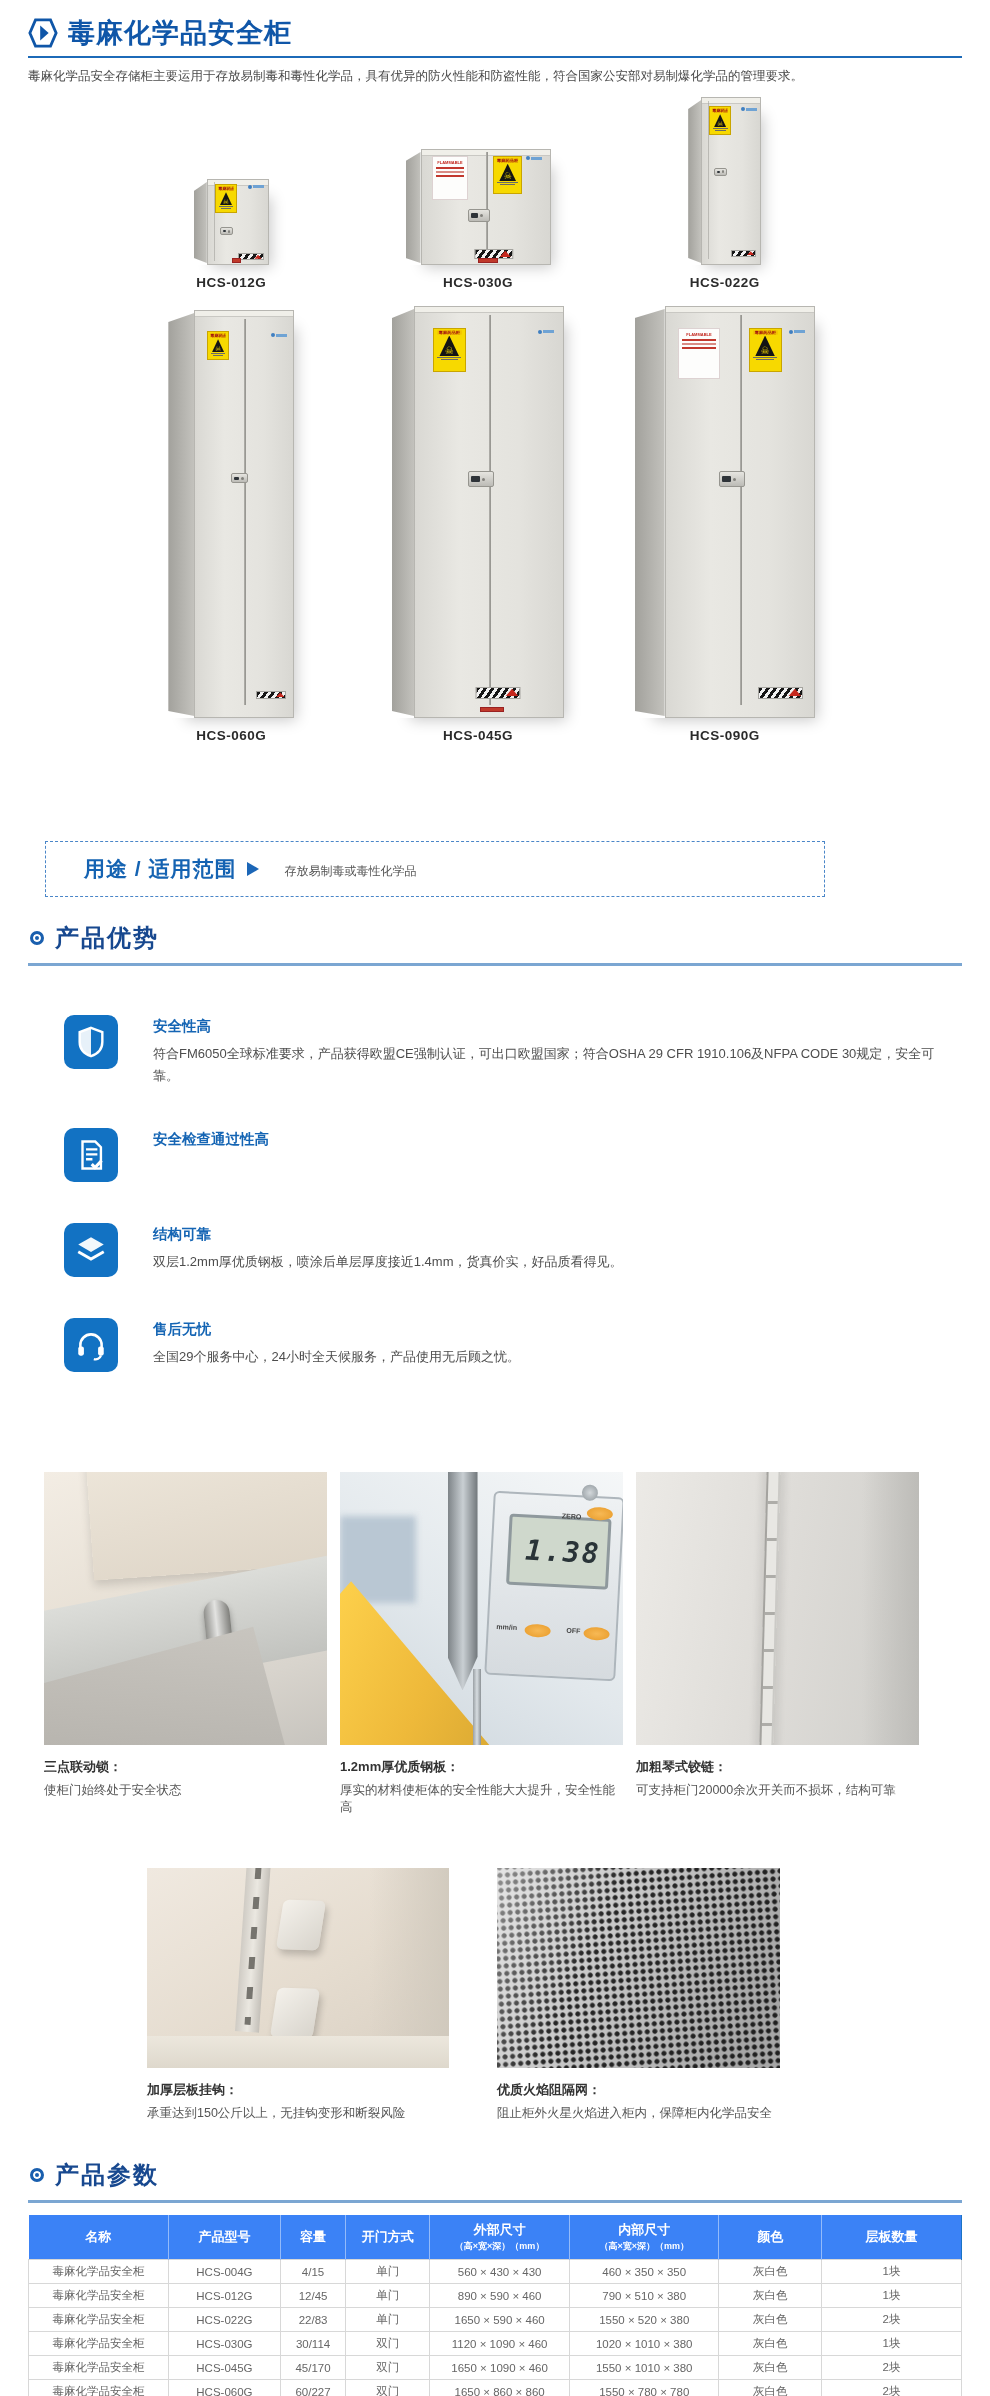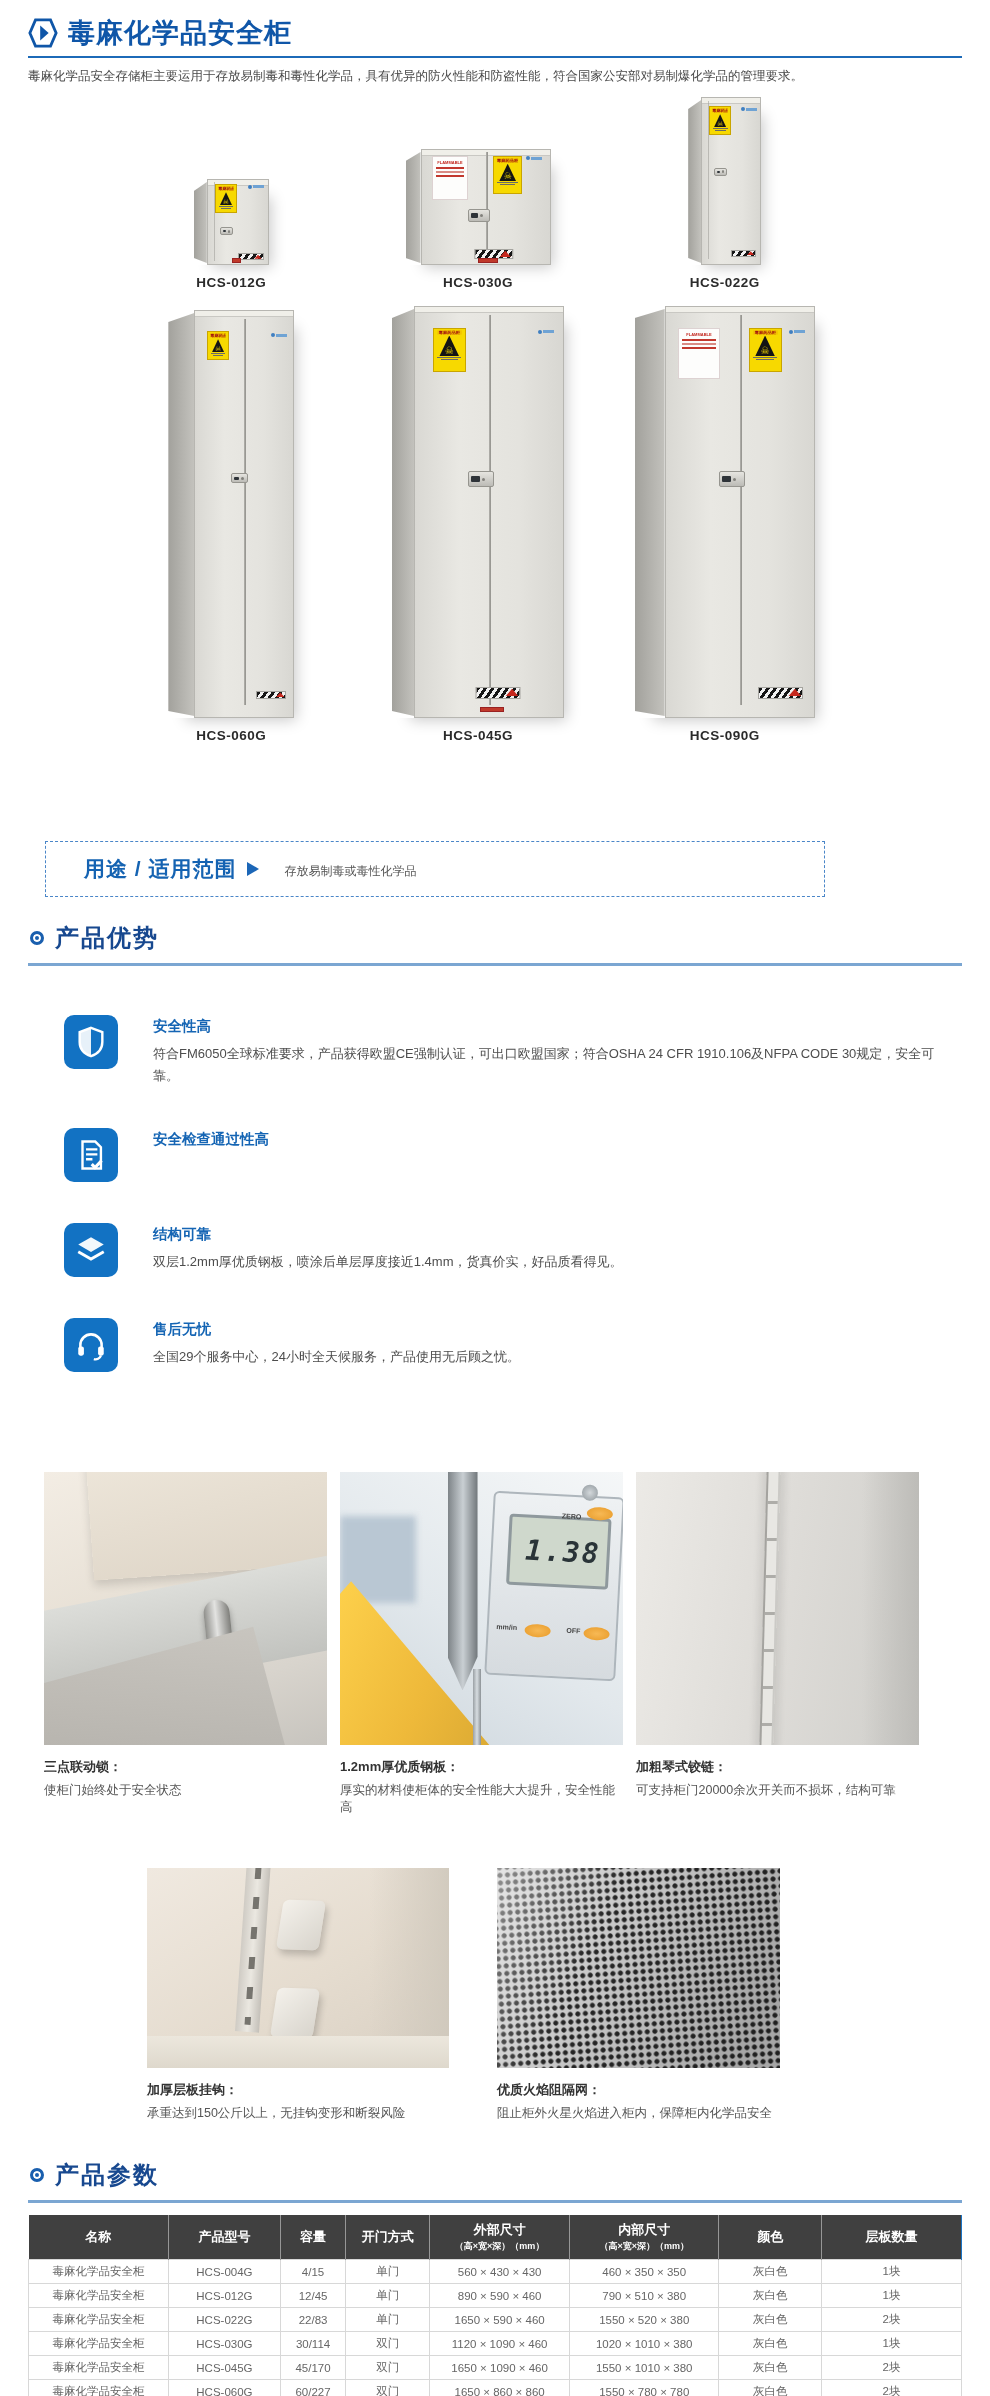--- a/index.html
+++ b/index.html
@@ -114,21 +114,21 @@
   .ph4-floor{position:absolute;left:0;bottom:0;width:100%;height:16%;background:linear-gradient(180deg,#ece7dd,#ded8cc);}
 
   .flame-arrester-photo{background:#c6c6c6;}
   .ph5-mesh{position:absolute;inset:-12px;background-color:#cacaca;
     background-image:radial-gradient(circle at 3.5px 3.5px,#262626 1.7px,#5c5c5c 2.2px,rgba(0,0,0,0) 2.7px);
     background-size:7px 7px;transform:rotate(-4deg) scale(1.08);}
   .ph5-light{position:absolute;inset:0;background:linear-gradient(115deg,rgba(255,255,255,.5),rgba(255,255,255,0) 35%,rgba(0,0,0,.18) 88%);}
 
   
   .param-table{border-collapse:collapse;margin:12px 28px 0 28px;width:934px;table-layout:fixed;}
-  .param-table th{background:#404040;color:#fff;font-size:13px;font-weight:bold;padding:5px 2px;height:34px;
+  .param-table th{background:#3b82f6;color:#fff;font-size:13px;font-weight:bold;padding:5px 2px;height:34px;
     border-right:1px solid rgba(255,255,255,.45);vertical-align:middle;}
   .param-table th:last-child{border-right:1px solid #1b74c5;}
   .param-table th .sub{font-size:9px;font-weight:bold;margin-top:1px;}
   .param-table td{border:1px solid #d8d8d8;color:#666;font-size:11.5px;text-align:center;padding:0 2px;height:23px;white-space:nowrap;overflow:hidden;}
 </style>
 </head>
 <body>
 
 <div class="page">
 
@@ -341,21 +341,21 @@
   <div id="adv-list">
       <div class="adv-item">
         <div class="adv-icon">
           <svg viewBox="0 0 24 24">
             <path d="M12 2 L20 5 V12 C20 17 16.5 20.5 12 22 C7.5 20.5 4 17 4 12 V5 Z" fill="none" stroke="#fff" stroke-width="1.7"></path>
             <path d="M12 2 L4 5 V12 C4 17 7.5 20.5 12 22 Z" fill="#fff" opacity=".9"></path>
           </svg>
         </div>
         <div class="adv-body">
           <div class="adv-title">安全性高</div>
-          <div class="adv-text">符合FM6050全球标准要求，产品获得欧盟CE强制认证，可出口欧盟国家；符合OSHA 24 CFR 1910.106及NFPA CODE 30规定，安全可靠。</div>
+          <div class="adv-text">符合FM6050全球标准要求，产品获得欧盟CE强制认证，可出口欧盟国家；符合OSHA 29 CFR 1910.106及NFPA CODE 30规定，安全可靠。</div>
         </div>
       </div>
       <div class="adv-item">
         <div class="adv-icon">
           <svg viewBox="0 0 24 24">
             <path d="M6 2.5 H15 L19 6.5 V21.5 H6 Z" fill="none" stroke="#fff" stroke-width="1.7"></path>
             <path d="M8.5 8 H16.5 M8.5 11.5 H16.5 M8.5 15 H13" stroke="#fff" stroke-width="1.6" fill="none"></path>
             <path d="M12.5 18.5 l2.3 2.3 L19.5 16" stroke="#fff" stroke-width="2.2" fill="none"></path>
           </svg>
         </div>

